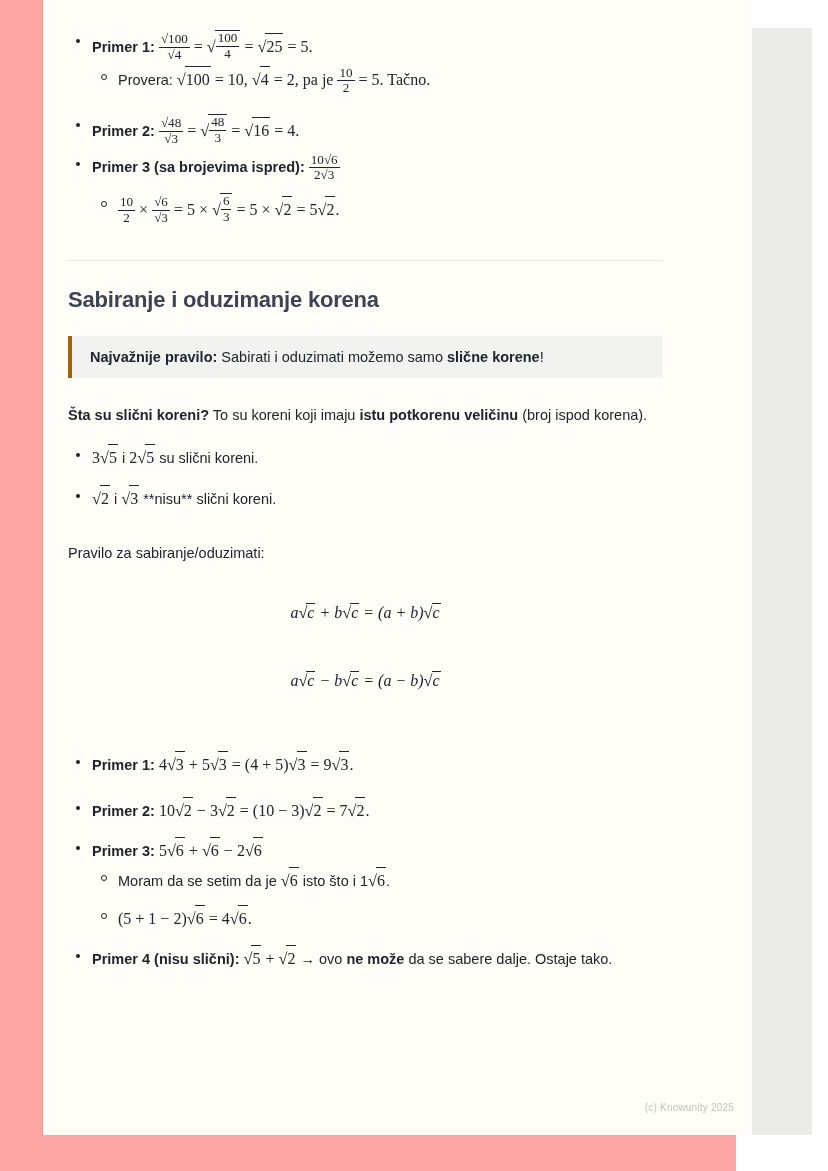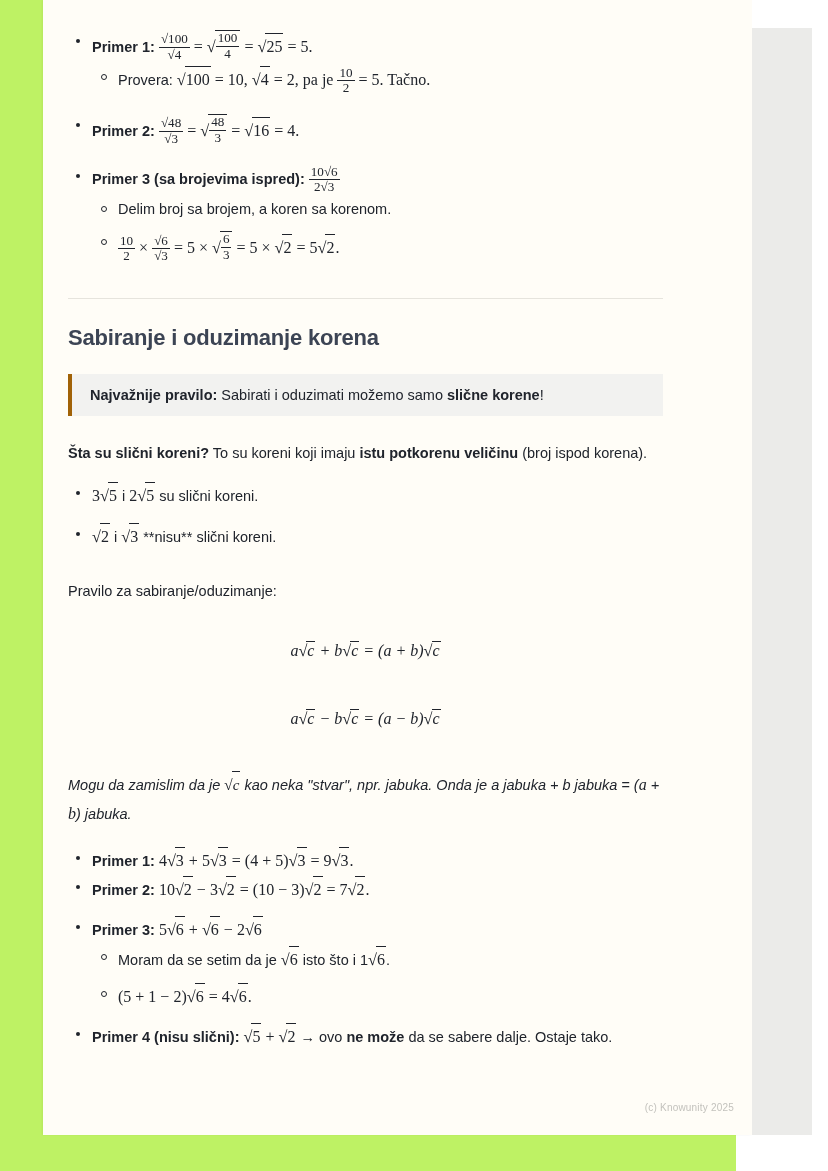--- a/index.html
+++ b/index.html
@@ -2,21 +2,21 @@
 <html><head>
 <meta charset="utf-8">
 <style>
   html,body{margin:0;padding:0;}
   body{
     width:828px;height:1171px;
     background:#ffffff;
     font-family:"Liberation Sans", sans-serif;
     overflow:hidden;
   }
-  .viewport{position:relative;width:736px;height:1171px;background:#bef264;}
+  .viewport{position:relative;width:736px;height:1171px;background:#fca5a5;}
 
   
   .side-panel{
     position:absolute;left:752px;top:28px;width:60px;height:1107px;
     background:#ebebe9;
   }
   .side-divider{
     position:absolute;left:748px;top:28px;width:4px;height:1107px;
     background:#c8cacb;
   }
@@ -146,29 +146,26 @@
             <span class="frac"><span class="num">√48</span><span class="den">√3</span></span>
             <span>=</span>
             <span class="rad"><span class="sign">√</span><span class="bar"><span class="frac" style="vertical-align:-0.45em"><span class="num">48</span><span class="den">3</span></span></span></span>
             <span>=</span>
             <span class="rad"><span class="sign">√</span><span class="bar">16</span></span>
             <span>=</span>
             <span>4.</span>
           </span>
         </li>
 
-        <li style="margin-top:18px">
+        <li style="margin-top:6px">
           <span class="b">Primer 3 (sa brojevima ispred):</span>
           <span class="m">
             <span class="frac"><span class="num">10√6</span><span class="den">2√3</span></span>
           </span>
           <ul class="lvl2">
-            <li>
-              <span>Delim broj sa brojem, a koren sa korenom.</span>
-            </li>
             <li style="margin-top:10px">
               <span class="m">
                 <span class="frac"><span class="num">10</span><span class="den">2</span></span>
                 <span>×</span>
                 <span class="frac"><span class="num">√6</span><span class="den">√3</span></span>
                 <span>= 5 ×</span>
                 <span class="rad"><span class="sign">√</span><span class="bar"><span class="frac" style="vertical-align:-0.45em"><span class="num">6</span><span class="den">3</span></span></span></span>
                 <span>= 5 ×</span>
                 <span class="rad"><span class="sign">√</span><span class="bar">2</span></span>
                 <span>= 5</span><span class="rad"><span class="sign">√</span><span class="bar">2</span></span><span>.</span>
@@ -198,49 +195,46 @@
       <ul class="lvl1">
         <li style="margin-bottom:14px">
           <span class="m"><span>3</span><span class="rad"><span class="sign">√</span><span class="bar">5</span></span></span><span> i </span><span class="m"><span>2</span><span class="rad"><span class="sign">√</span><span class="bar">5</span></span></span><span> su slični koreni.</span>
         </li>
         <li>
           <span class="m"><span></span><span class="rad"><span class="sign">√</span><span class="bar">2</span></span></span><span> i </span><span class="m"><span></span><span class="rad"><span class="sign">√</span><span class="bar">3</span></span></span><span> **nisu** slični koreni.</span>
         </li>
       </ul>
 
       <div style="height:22px"></div>
-      <p class="para">Pravilo za sabiranje/oduzimanje:</p>
+      <p class="para">Pravilo za sabiranje/oduzimati:</p>
 
       <div style="height:37px"></div>
       <div class="formula">
         <span class="mi">a</span><span class="rad mi"><span class="sign">√</span><span class="bar">c</span></span>
         <span>+</span>
         <span class="mi">b</span><span class="rad mi"><span class="sign">√</span><span class="bar">c</span></span>
         <span>=</span>
         <span>(</span><span class="mi">a</span> <span>+</span> <span class="mi">b</span><span>)</span><span class="rad mi"><span class="sign">√</span><span class="bar">c</span></span>
       </div>
 
       <div style="height:48px"></div>
       <div class="formula">
         <span class="mi">a</span><span class="rad mi"><span class="sign">√</span><span class="bar">c</span></span>
         <span>−</span>
         <span class="mi">b</span><span class="rad mi"><span class="sign">√</span><span class="bar">c</span></span>
         <span>=</span>
         <span>(</span><span class="mi">a</span> <span>−</span> <span class="mi">b</span><span>)</span><span class="rad mi"><span class="sign">√</span><span class="bar">c</span></span>
       </div>
 
       <div style="height:42px"></div>
-      <p class="para italic">
-        <span>Mogu da zamislim da je </span><span class="rad mi" style="font-size:15px"><span class="sign">√</span><span class="bar">c</span></span><span> kao neka "stvar", npr. jabuka. Onda je a jabuka + b jabuka = (</span><span class="mi">a</span><span> + </span><span class="mi">b</span><span>) jabuka.</span>
-      </p>
 
       <div style="height:18px"></div>
       <ul class="lvl1">
 
-        <li style="margin-bottom:2px">
+        <li style="margin-bottom:19px">
           <span class="b">Primer 1:</span>
           <span class="m">
             <span>4</span><span class="rad"><span class="sign">√</span><span class="bar">3</span></span>
             <span>+</span>
             <span>5</span><span class="rad"><span class="sign">√</span><span class="bar">3</span></span>
             <span>= (4 + 5)</span><span class="rad"><span class="sign">√</span><span class="bar">3</span></span>
             <span>= 9</span><span class="rad"><span class="sign">√</span><span class="bar">3</span></span><span>.</span>
           </span>
         </li>
 

